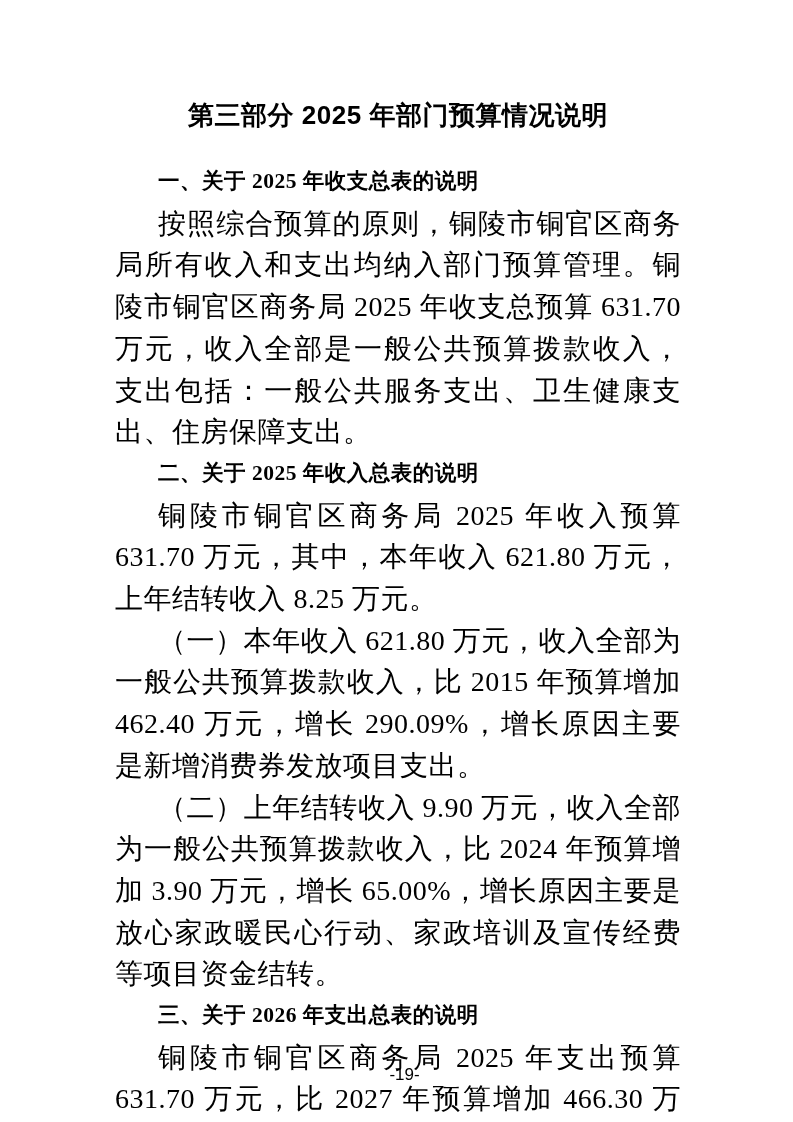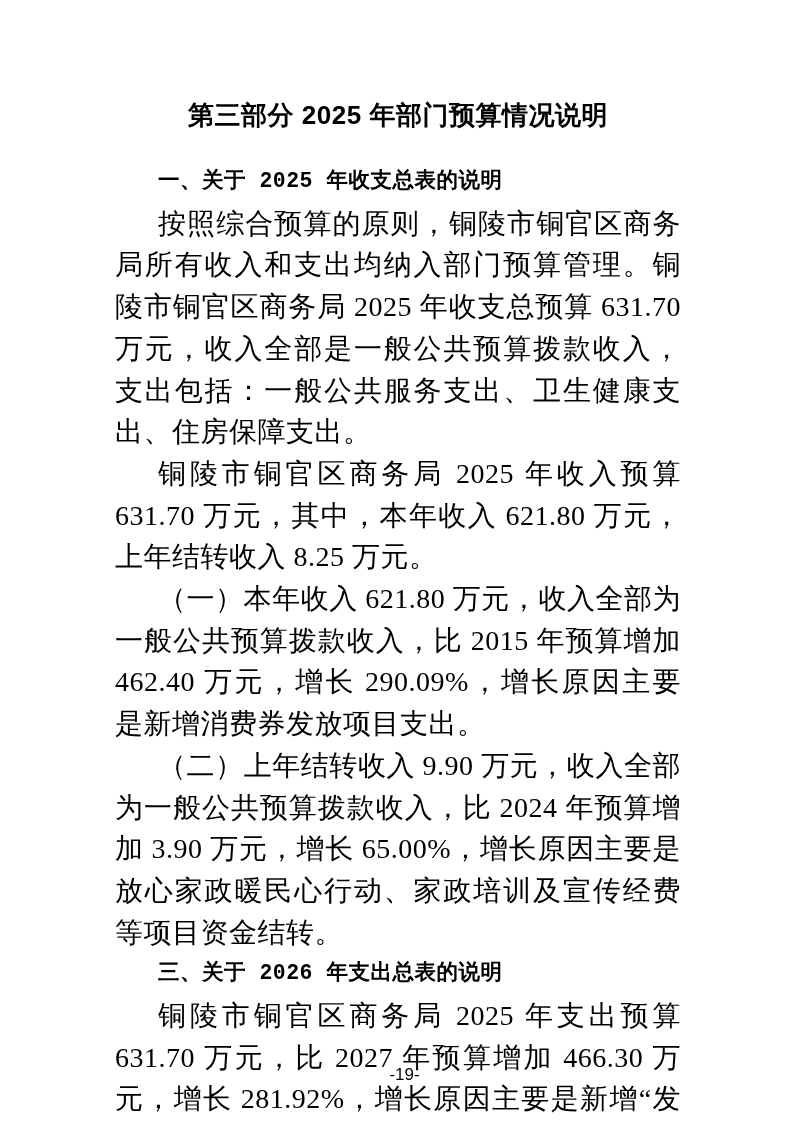--- a/index.html
+++ b/index.html
@@ -28,21 +28,21 @@
     font-family: "Liberation Sans", sans-serif;
     font-weight: bold;
     font-size: 26px;
     line-height: 38px;
     text-align: center;
     letter-spacing: 0.5px;
     white-space: nowrap;
   }
   .heading {
     margin: 0;
-    font-family: Liberation Mono, monospace;
+    font-family: Liberation Serif, serif;
     font-weight: bold;
     font-size: 21.5px;
     line-height: 41.7px;
     text-indent: 43px;
     letter-spacing: 0.5px;
   }
   .para {
     margin: 0;
     font-size: 28px;
     line-height: 41.7px;
@@ -66,20 +66,21 @@
 <body>
 
 <div class="page">
   <div class="doc">
 
     <h1 class="title">第三部分 2025 年部门预算情况说明</h1>
 
     <h2 class="heading">一、关于 2025 年收支总表的说明</h2>
     <p class="para">按照综合预算的原则，铜陵市铜官区商务局所有收入和支出均纳入部门预算管理。铜陵市铜官区商务局 2025 年收支总预算 631.70 万元，收入全部是一般公共预算拨款收入，支出包括：一般公共服务支出、卫生健康支出、住房保障支出。</p>
 
+    <h2 class="heading">二、关于 2025 年收入总表的说明</h2>
     <p class="para">铜陵市铜官区商务局 2025 年收入预算 631.70 万元，其中，本年收入 621.80 万元，上年结转收入 8.25 万元。</p>
     <p class="para">（一）本年收入 621.80 万元，收入全部为一般公共预算拨款收入，比 2015 年预算增加 462.40 万元，增长 290.09%，增长原因主要是新增消费券发放项目支出。</p>
     <p class="para">（二）上年结转收入 9.90 万元，收入全部为一般公共预算拨款收入，比 2024 年预算增加 3.90 万元，增长 65.00%，增长原因主要是放心家政暖民心行动、家政培训及宣传经费等项目资金结转。</p>
 
     <h2 class="heading">三、关于 2026 年支出总表的说明</h2>
     <p class="para">铜陵市铜官区商务局 2025 年支出预算 631.70 万元，比 2027 年预算增加 466.30 万元，增长 281.92%，增长原因主要是新增“发放消费券补贴”项目。其中，基本支出 113.80 万元，占 18.01%，主要用于保障机构正常运转、完成日常工作任务</p>
 
   </div>
 
   <div class="footer">-19-</div>

